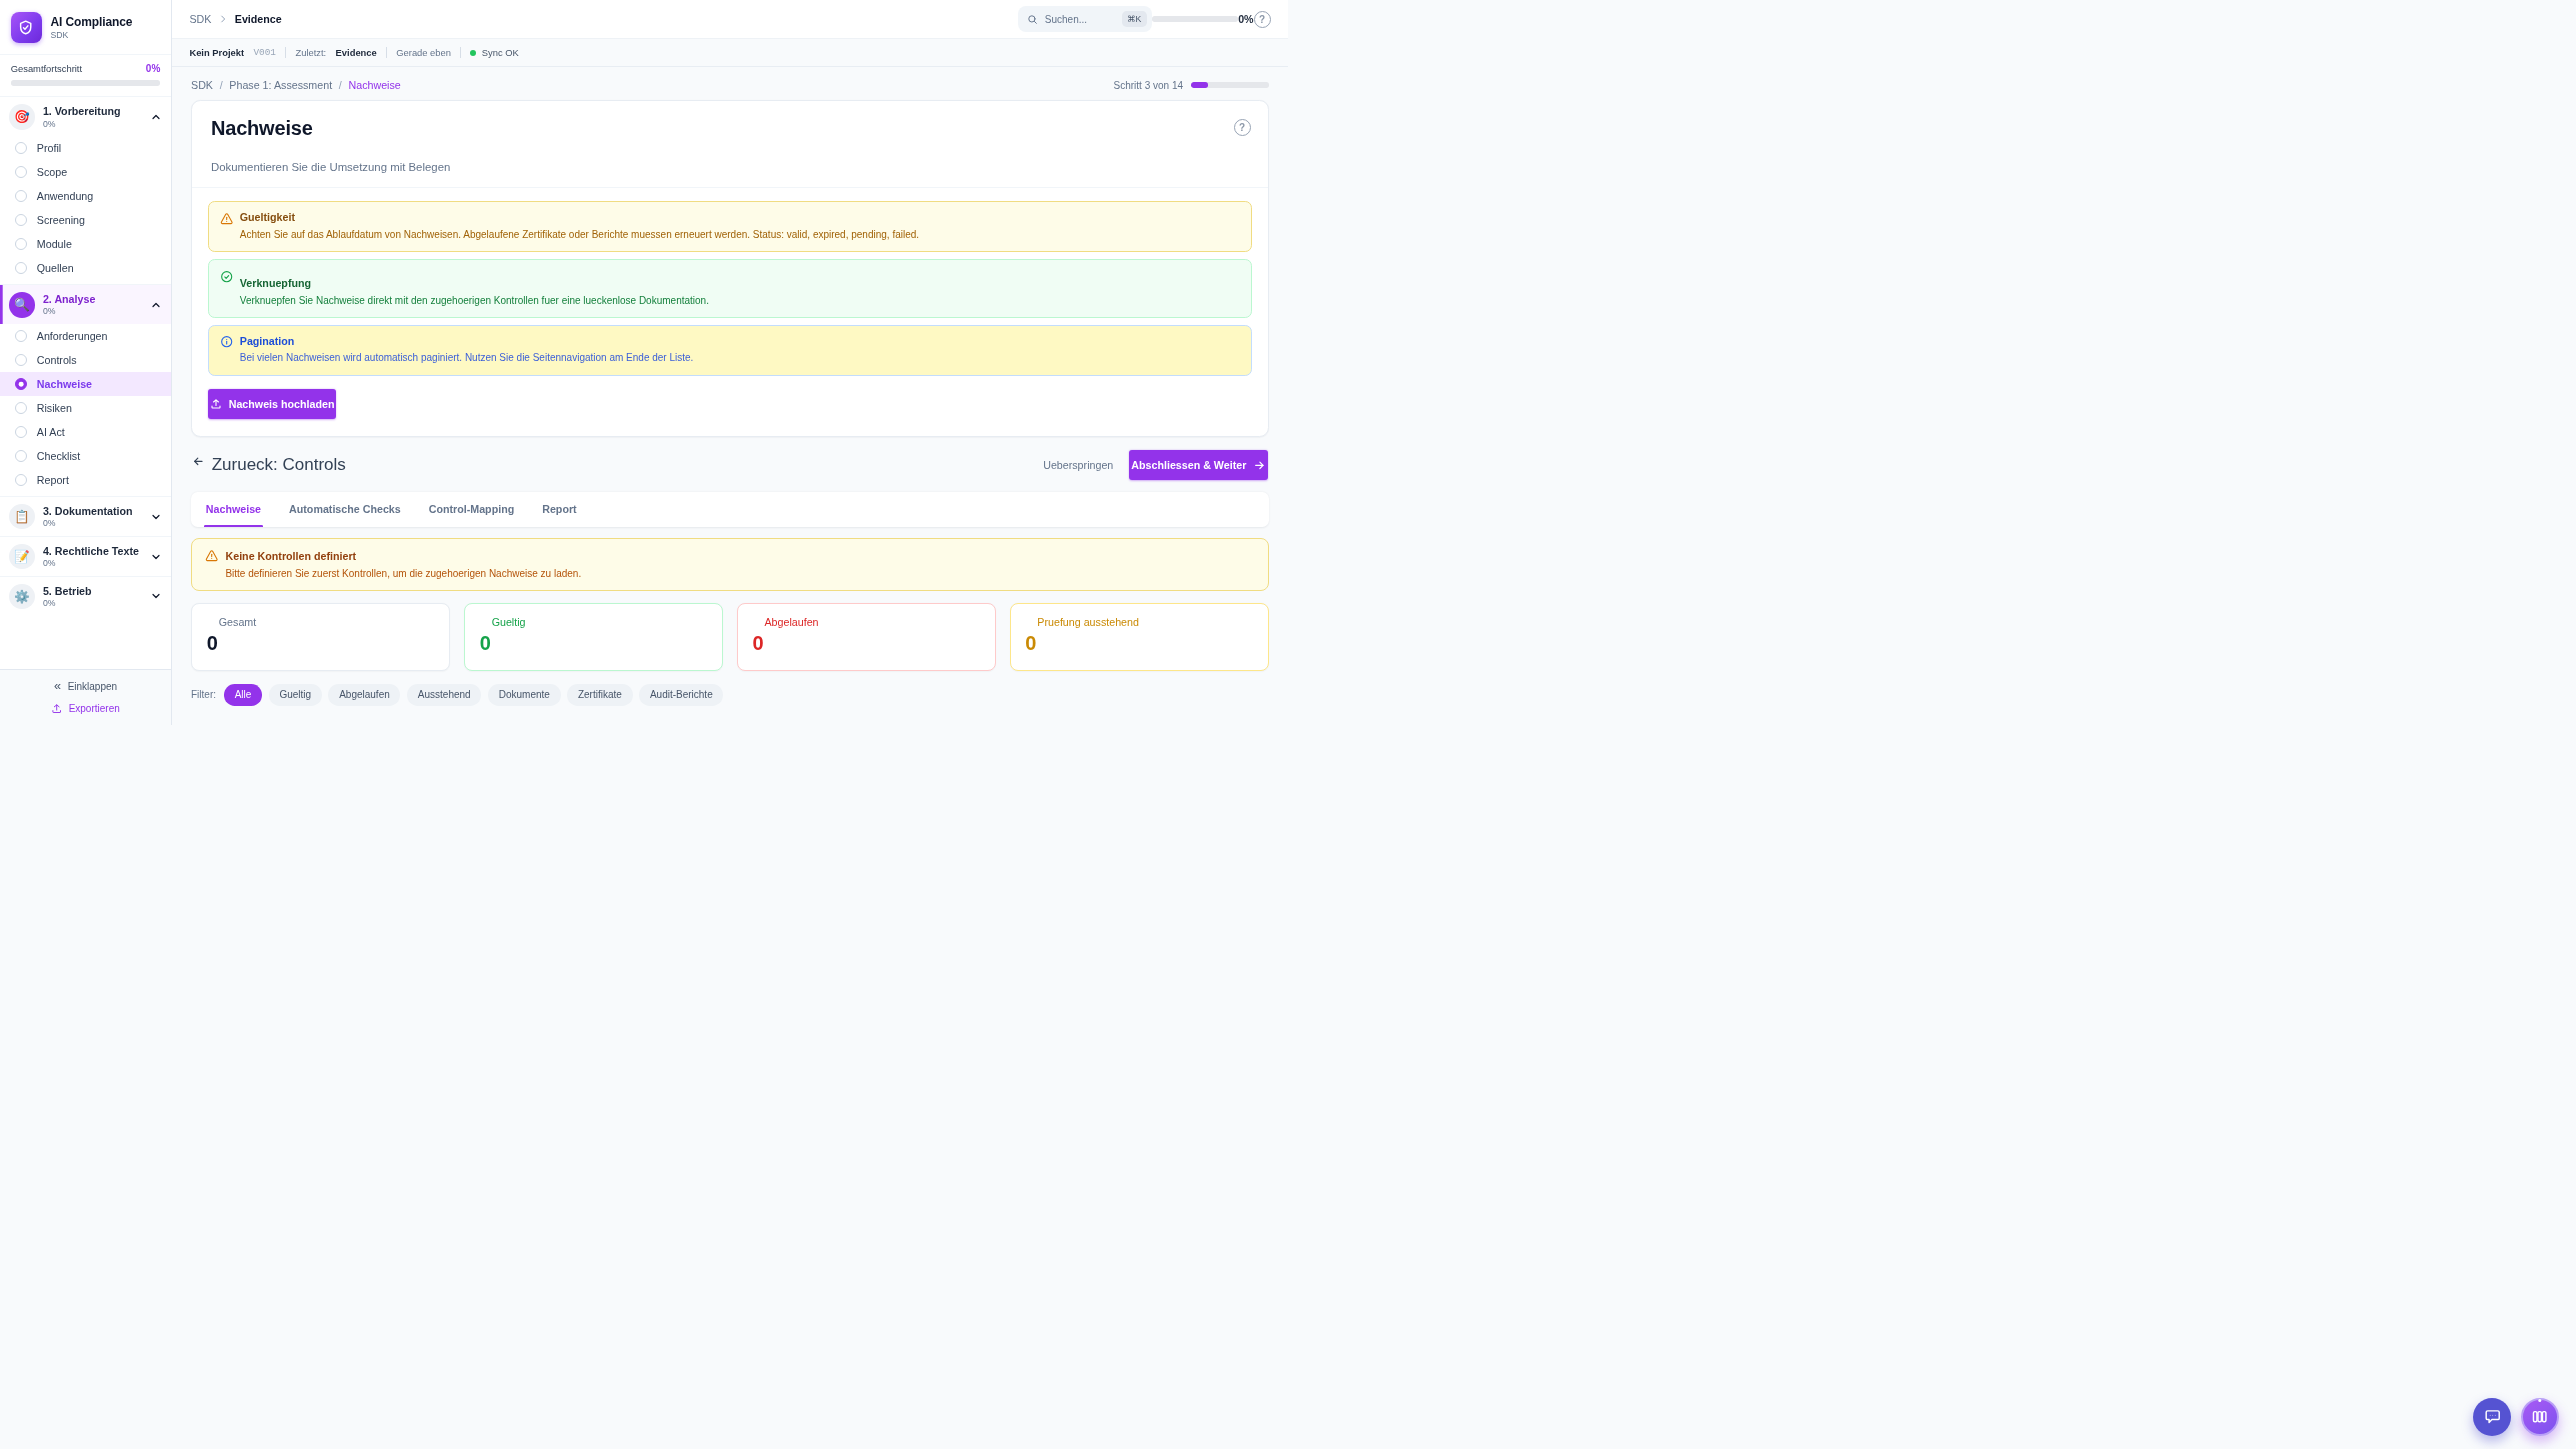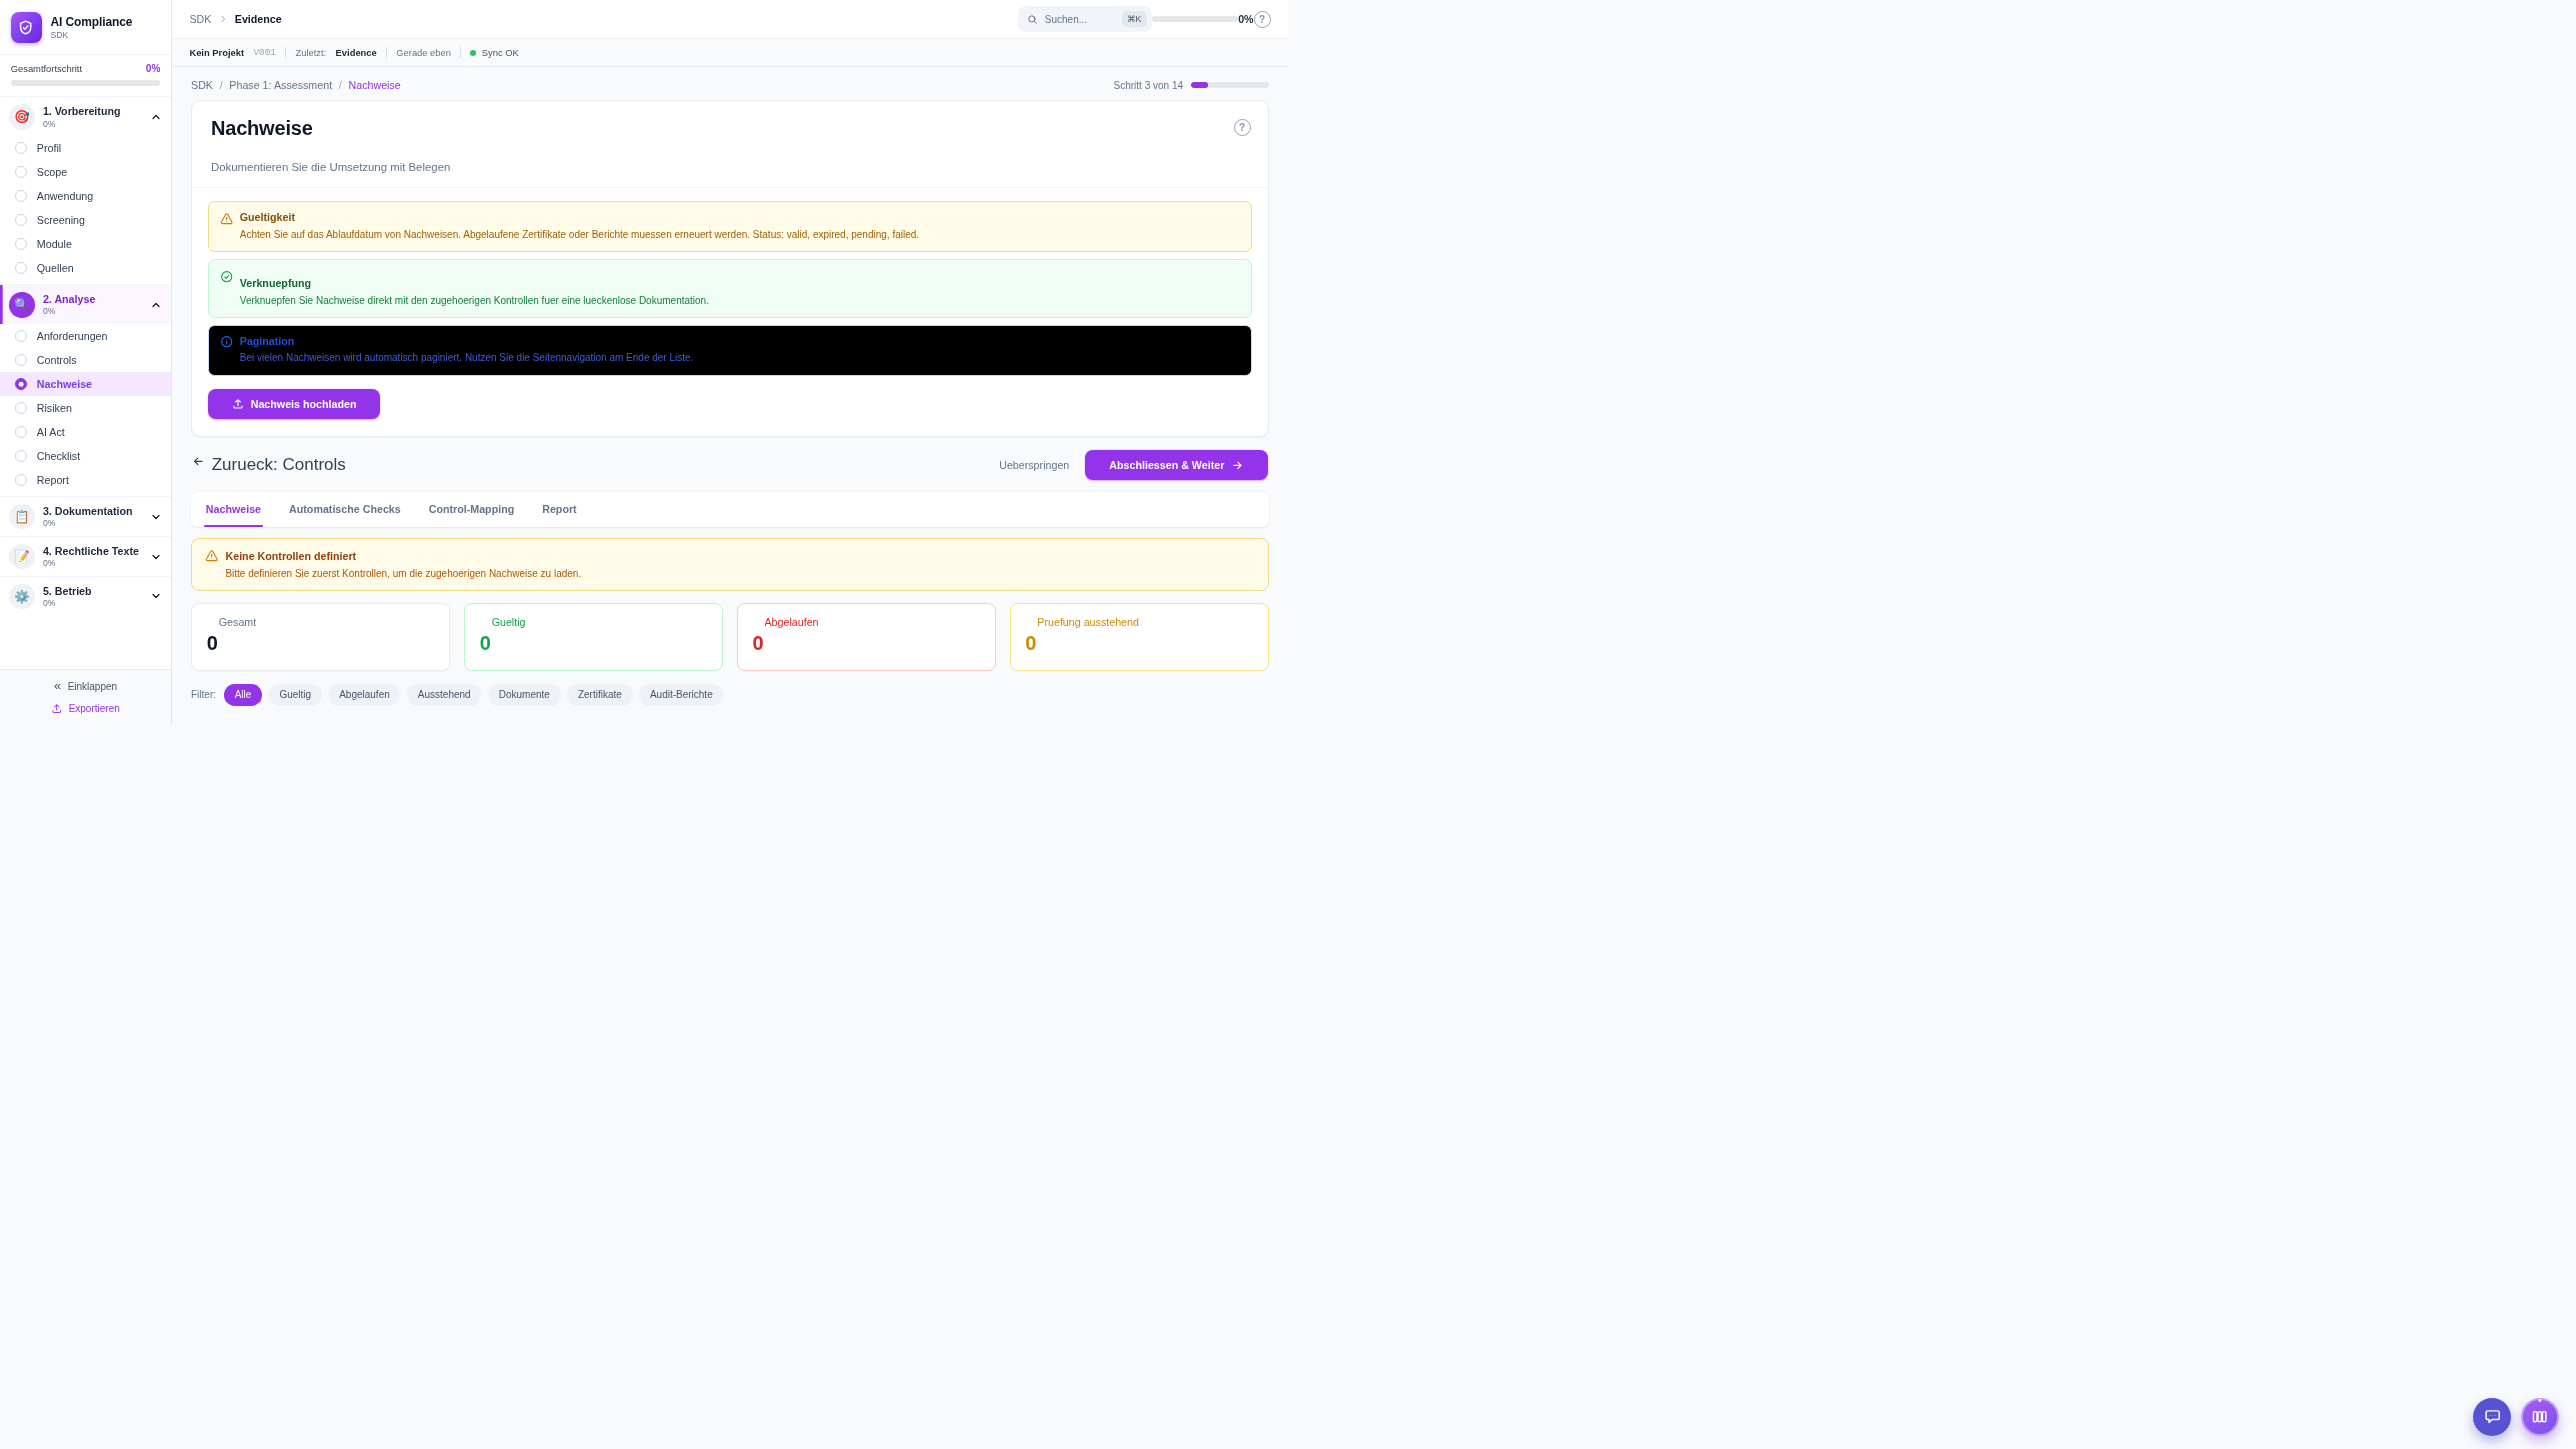--- a/index.html
+++ b/index.html
@@ -101,28 +101,28 @@
   .hero-title { font-size:20px; font-weight:700; letter-spacing:-0.2px; color:#0f172a; }
   .hero-sub { font-size:11.4px; color:#64748b; margin-top:21px; }
   .card-help { position:absolute; top:17.4px; right:17.4px; }
 
   .ibox-wrap { padding:13.4px 16px 0; display:flex; flex-direction:column; gap:7.4px; }
   .ibox { display:flex; gap:6.7px; padding:8.7px 10.7px; border-radius:6.7px; border:0.7px solid; }
   .ibox-warning { background:#fefce8; border-color:#f0dc82; }
   .ibox-warning .ibox-title { color:#854d0e; } .ibox-warning .ibox-text { color:#a16207; }
   .ibox-success { background:#f0fdf4; border-color:#bbf7d0; }
   .ibox-success .ibox-title { color:#166534;margin-top:8px; } .ibox-success .ibox-text { color:#15803d; }
-  .ibox-info { background:#000000; border-color:#c3ddfd; }
+  .ibox-info { background:#fef9c3; border-color:#c3ddfd; }
   .ibox-info .ibox-title { color:#1d4ed8; } .ibox-info .ibox-text { color:#3b5fd8; }
   .ibox-ico { margin-top:0.7px; }
   .ibox-title { font-size:10.7px; font-weight:700; }
   .ibox-text { font-size:10px; margin-top:4.7px; line-height:1.45; }
 
-  .btn-purple { display:inline-flex; align-items:center; gap:6.7px; height:29.5px; padding:0 24px;
-          background:#9333ea; border:none; border-radius:8px; color:#fff; font-size:10.7px;
+  .btn-purple { display:inline-flex; align-items:center; gap:6.7px; height:29.5px; padding:0 2px;
+          background:#9333ea; border:none; border-radius:3px; color:#fff; font-size:10.7px;
           font-weight:600; font-family:inherit; cursor:pointer;
           box-shadow:0 0.7px 2px rgba(147,51,234,.4); }
   .upload-btn { margin:13.4px 16px 17.4px; }
 
   .nav-row { display:flex; align-items:center; justify-content:space-between; margin:13.4px 1.3px 12px; }
   .back-link { display:flex; align-items:flex-start; gap:6.7px; color:#334155; font-size:17px;
                font-weight:500; cursor:pointer; }
   .nav-right { display:flex; align-items:center; gap:16px; }
   .skip-btn { color:#64748b; font-size:10.7px; cursor:pointer; background:none; border:none; font-family:inherit; }
 

